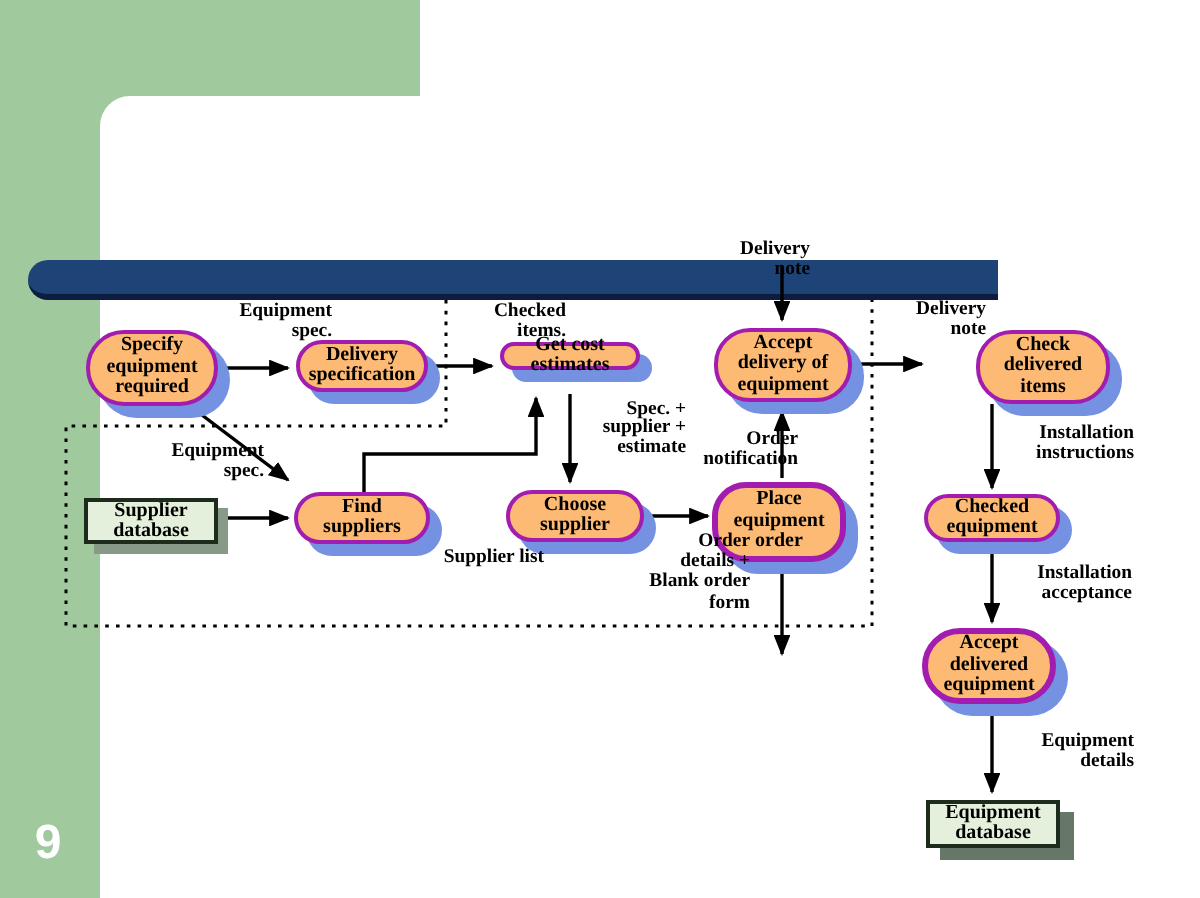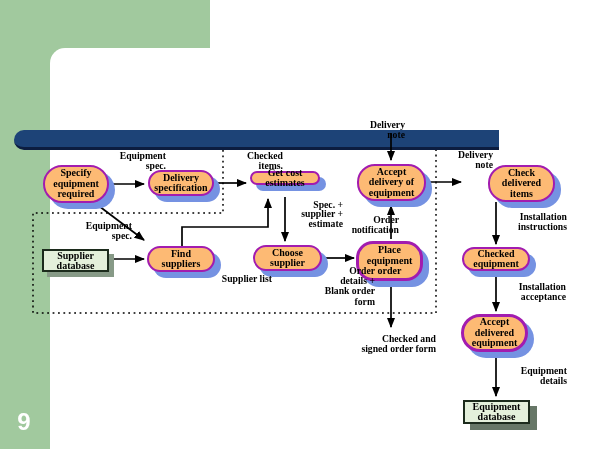--- a/index.html
+++ b/index.html
@@ -98,22 +98,20 @@
   <div class="lbl" style="left:202px;top:229px;width:70px;margin-top:45px;">Supplier list</div>
   <div class="lbl" style="left:273px;top:200px;width:70px;line-height:9.3px;">Spec. +
 supplier +
 estimate</div>
   <div class="lbl" style="left:329px;top:215px;width:70px;">Order
 notification</div>
   <div class="lbl" style="left:305px;top:266px;width:70px;">Order
 details +
 Blank order
 form</div>
-  <div class="lbl" style="left:346px;top:334px;width:90px;">Checked and
-signed order form</div>
   <div class="lbl" style="left:497px;top:212px;width:70px;">Installation
 instructions</div>
   <div class="lbl" style="left:496px;top:282px;width:70px;">Installation
 acceptance</div>
   <div class="lbl" style="left:497px;top:366px;width:70px;">Equipment
 details</div>
 
   <div class="page-number">9</div>
 </div>
 

